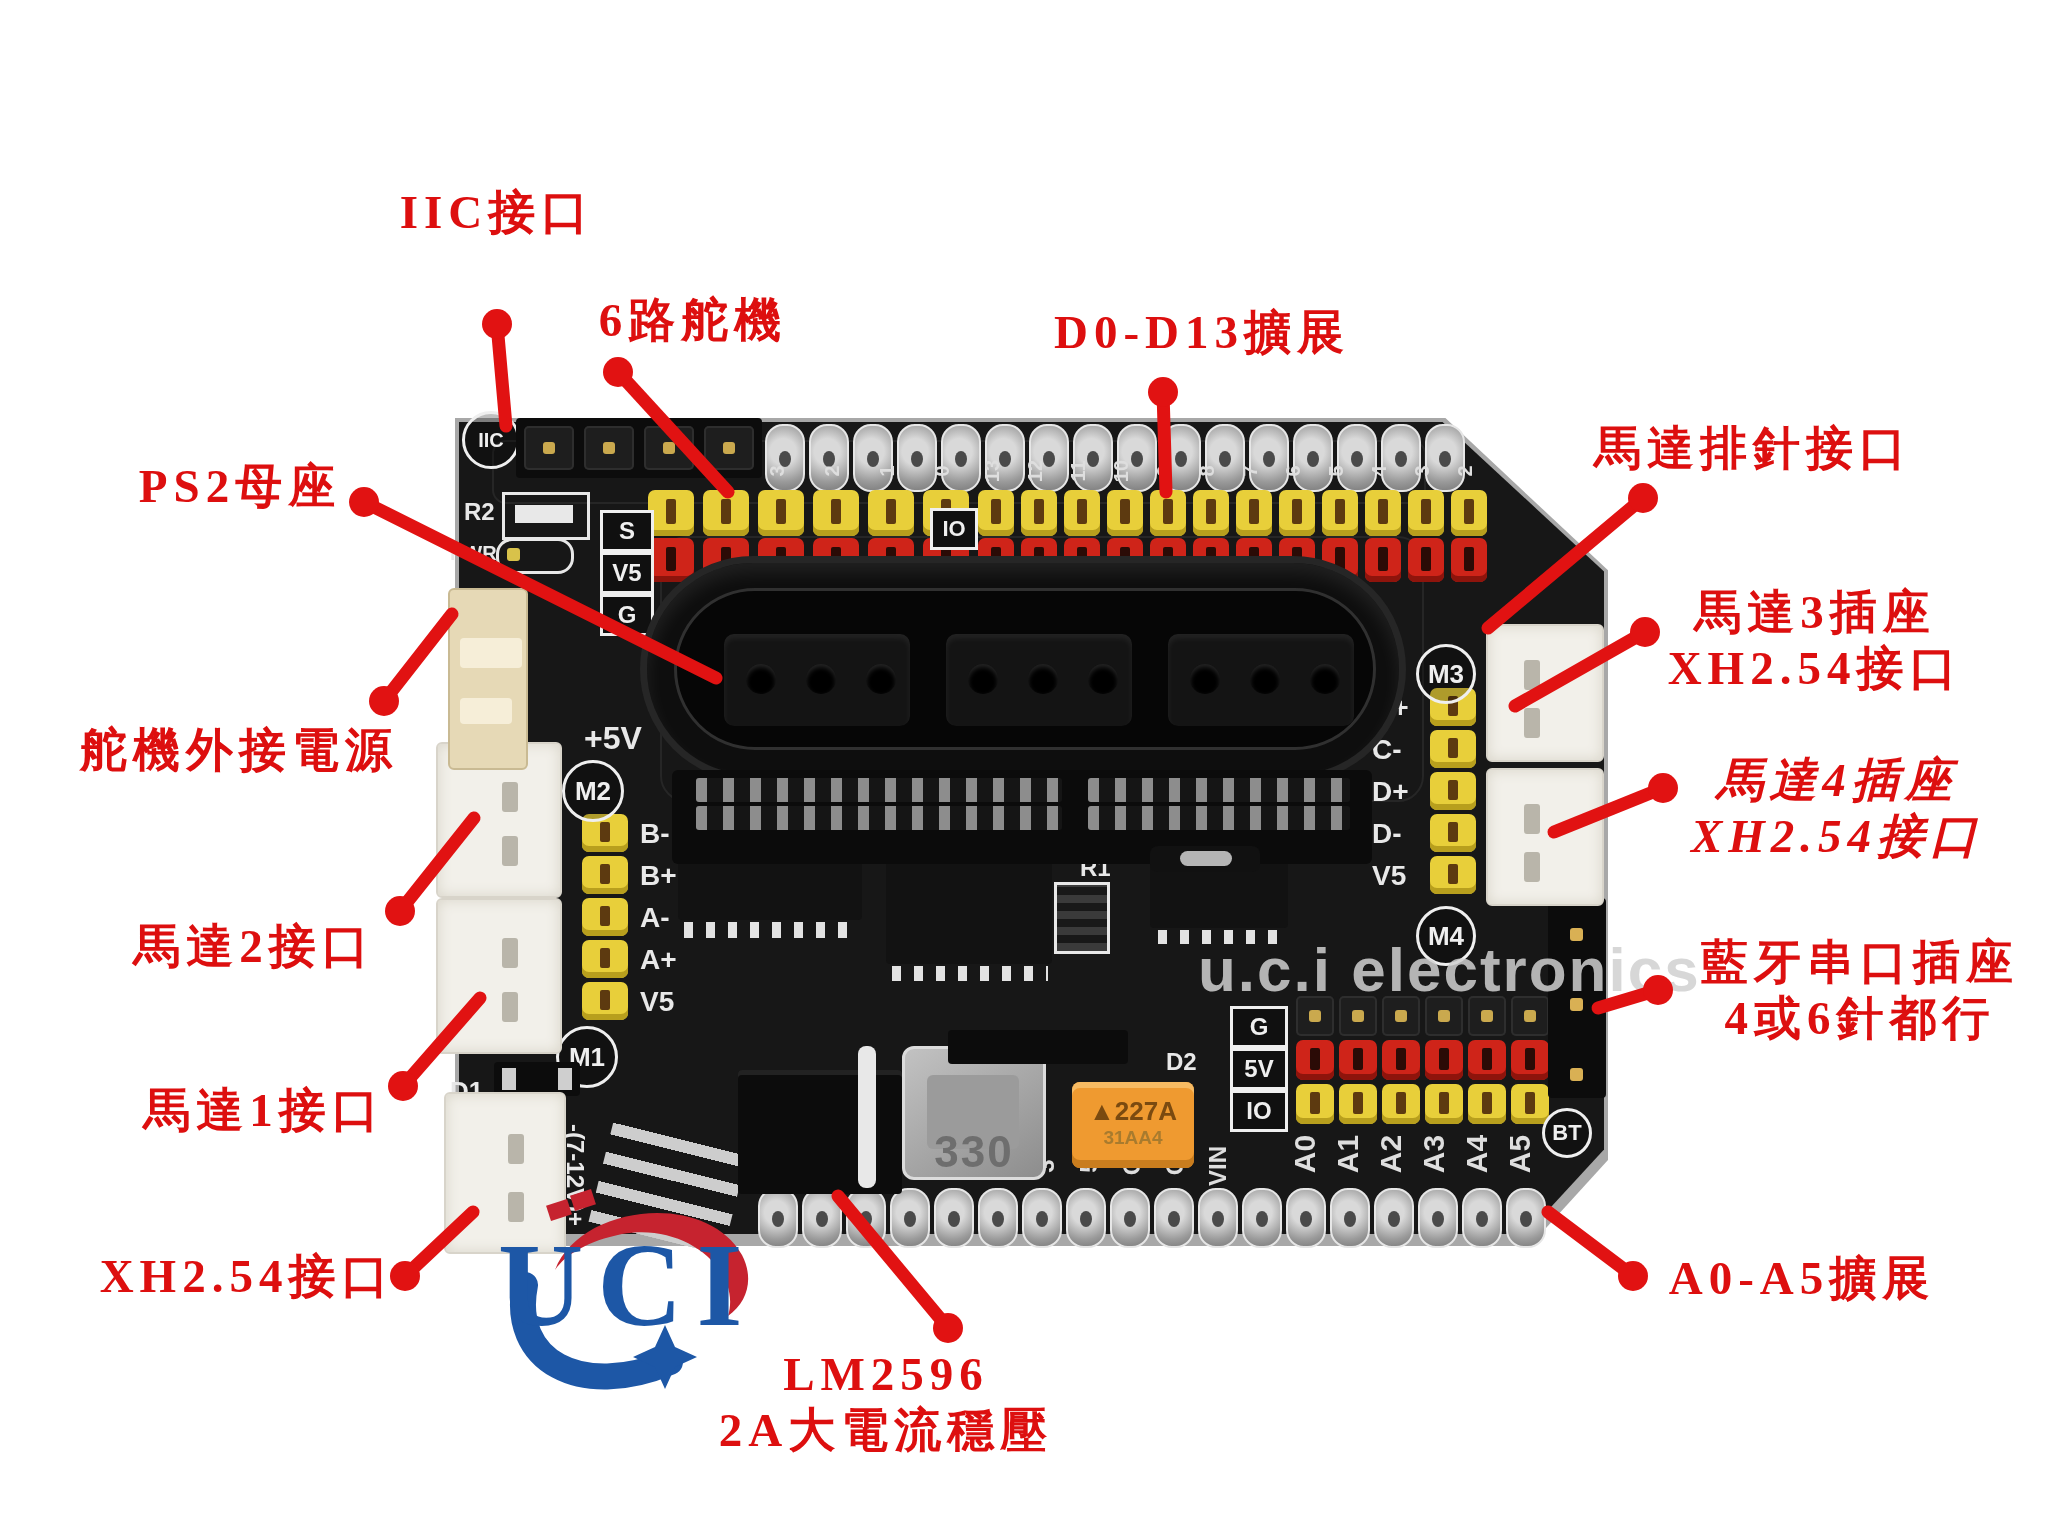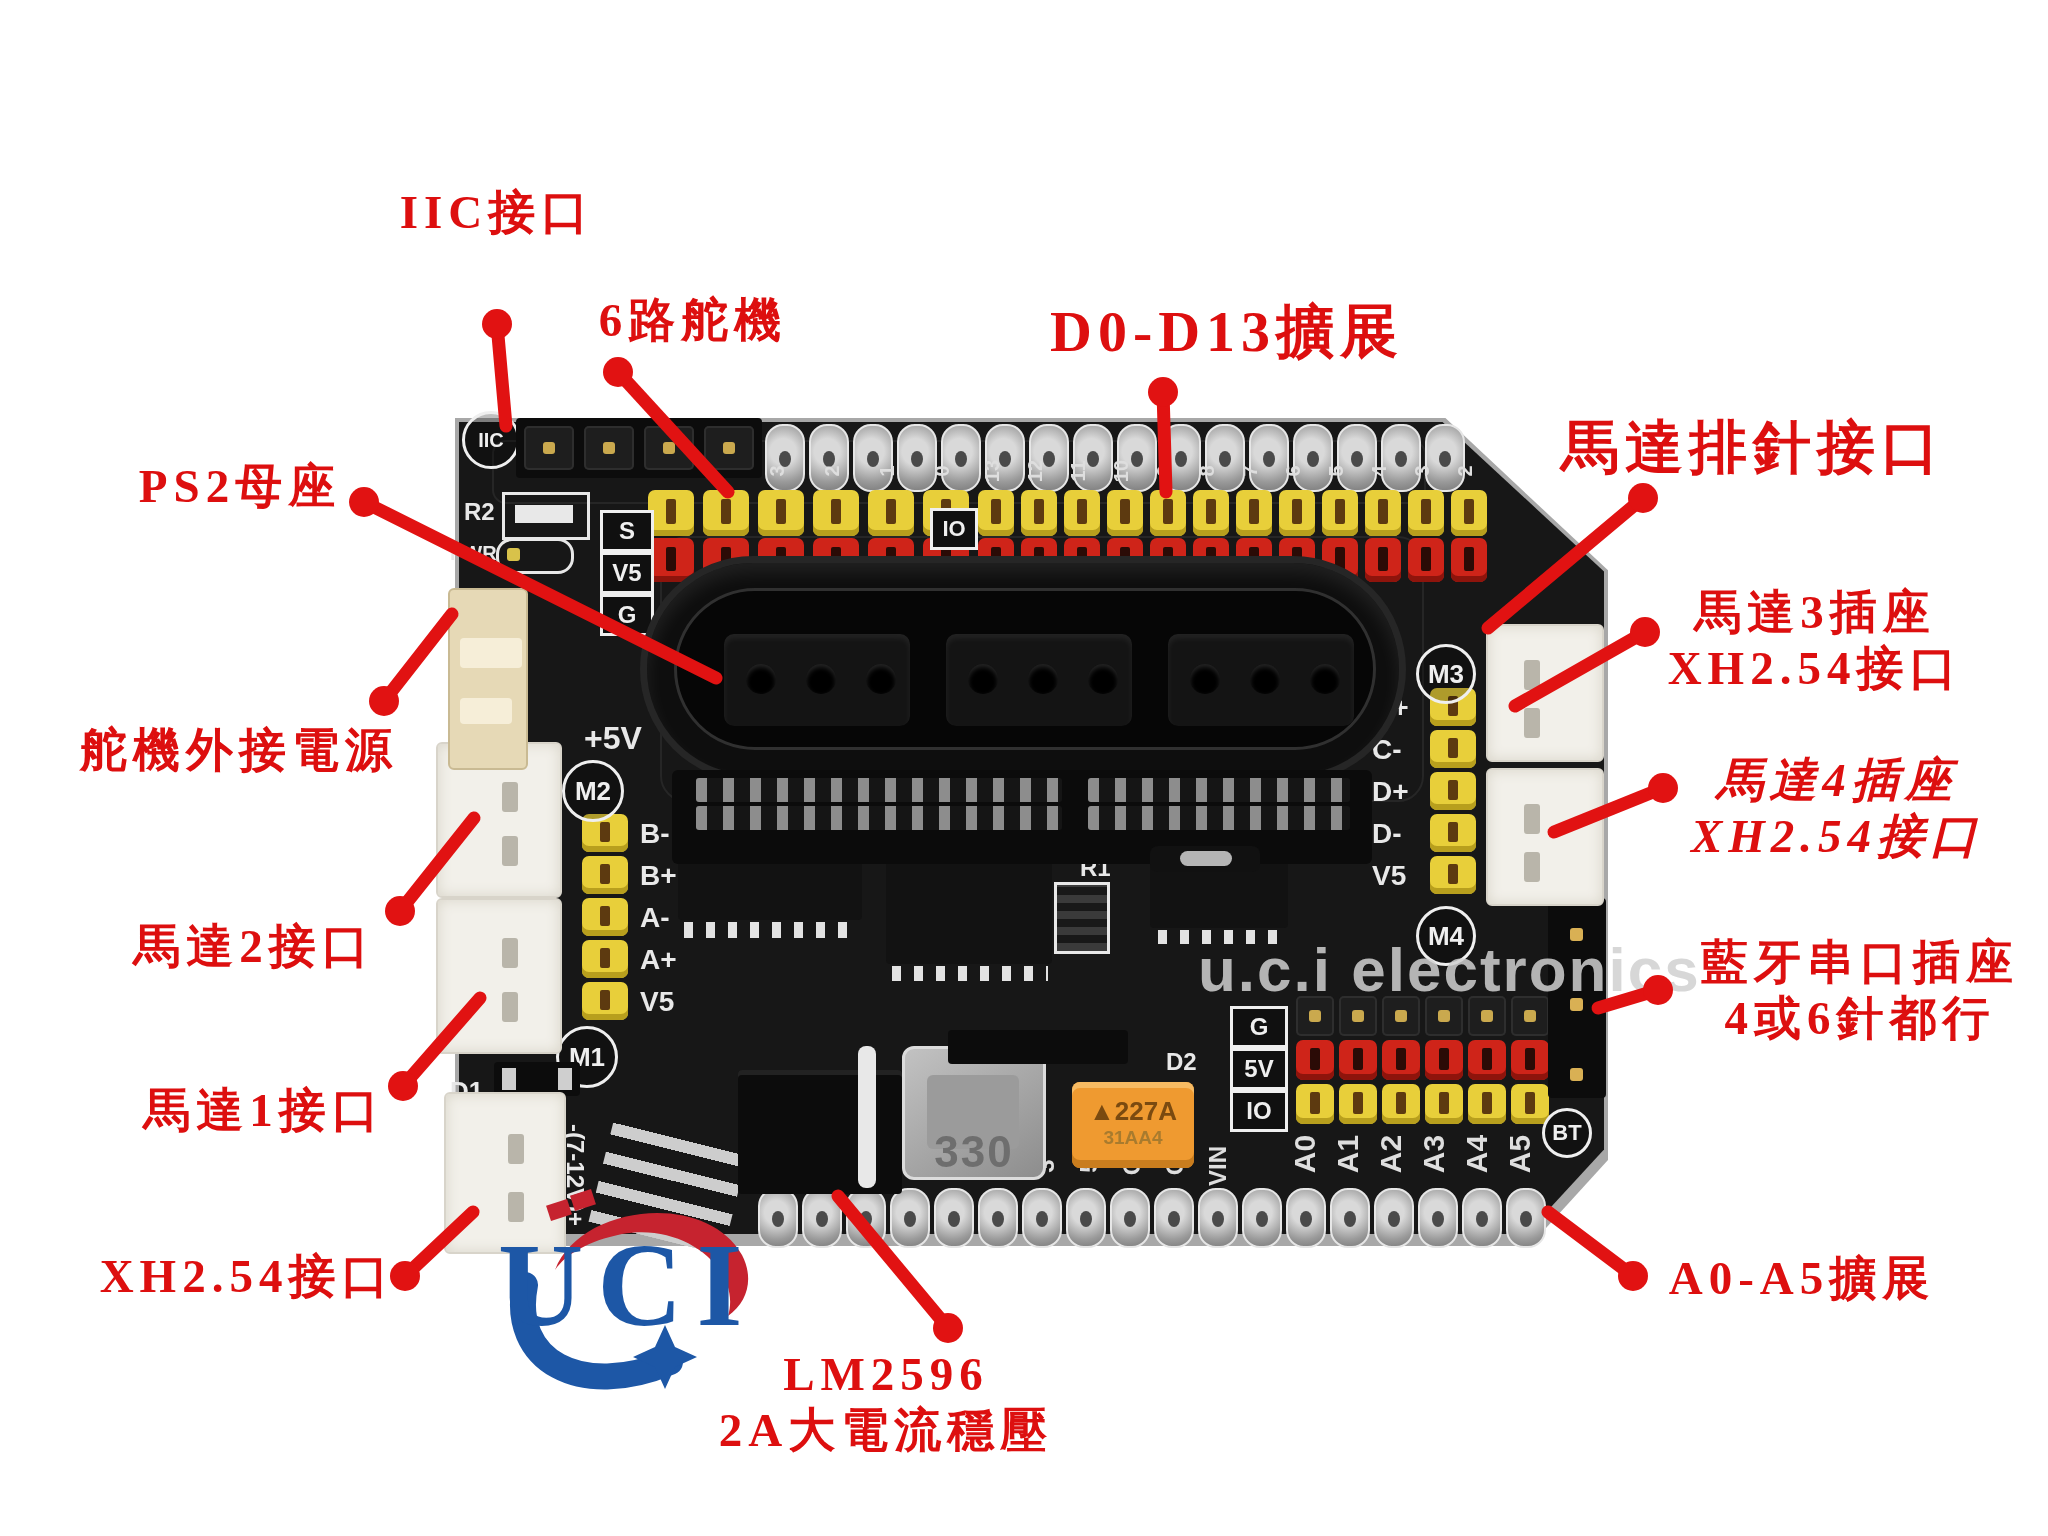--- a/index.html
+++ b/index.html
@@ -412,24 +412,24 @@
       <circle cx="364" cy="502" r="15" fill="#e11212"></circle>
     </svg>
 
   <div class="abs" id="callouts" style="left:0;top:0;">
       <div class="abs callout" style="left: 382px; top: 184px; width: 230px; font-size: 47px;">
         <div>IIC接口</div>
       </div>
       <div class="abs callout" style="left: 578px; top: 292px; width: 230px; font-size: 47px;">
         <div>6路舵機</div>
       </div>
-      <div class="abs callout" style="left: 1050px; top: 304px; width: 300px; font-size: 58px; text-align: right;">
+      <div class="abs callout" style="left: 1050px; top: 304px; width: 300px; font-size: 47px; text-align: right;">
         <div>D0-D13擴展</div>
       </div>
-      <div class="abs callout" style="left: 1558px; top: 420px; width: 390px; font-size: 58px;">
+      <div class="abs callout" style="left: 1558px; top: 420px; width: 390px; font-size: 47px;">
         <div>馬達排針接口</div>
       </div>
       <div class="abs callout" style="left: 1656px; top: 584px; width: 318px; font-size: 47px;">
         <div>馬達3插座</div>
         <div>XH2.54接口</div>
       </div>
       <div class="abs callout" style="left: 1678px; top: 752px; width: 318px; font-size: 47px; font-style: italic;">
         <div>馬達4插座</div>
         <div>XH2.54接口</div>
       </div>

